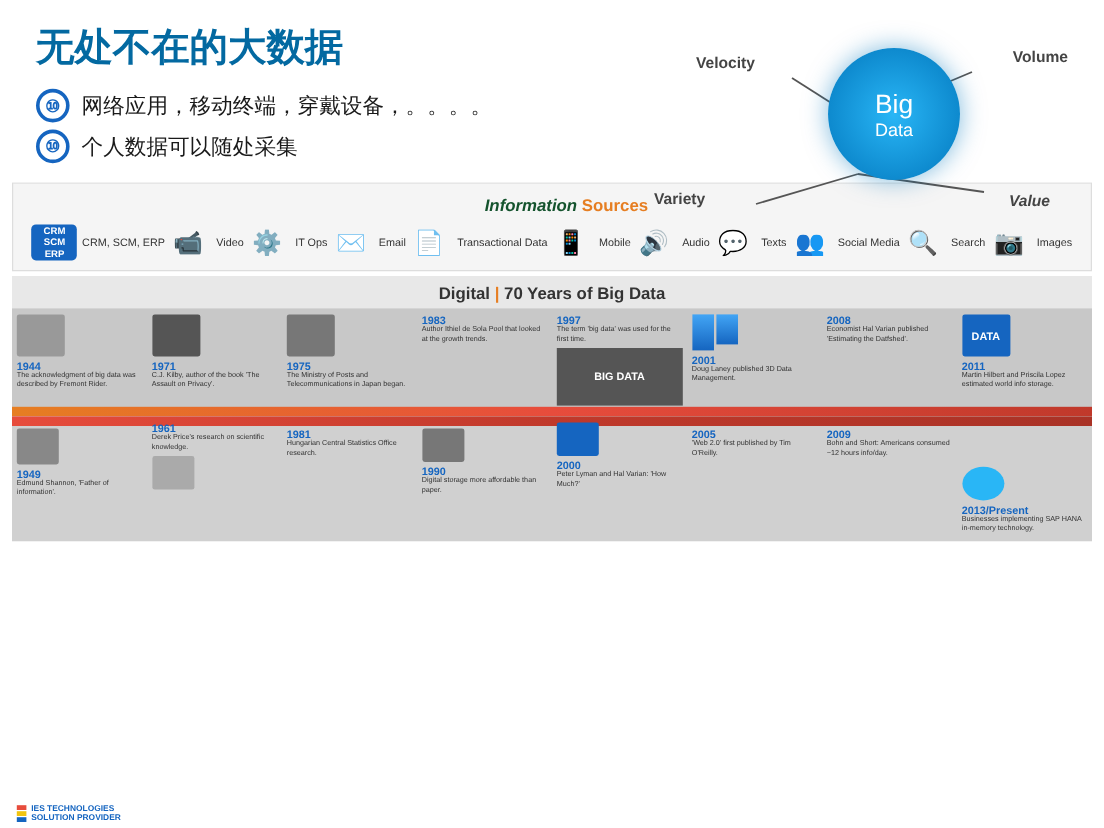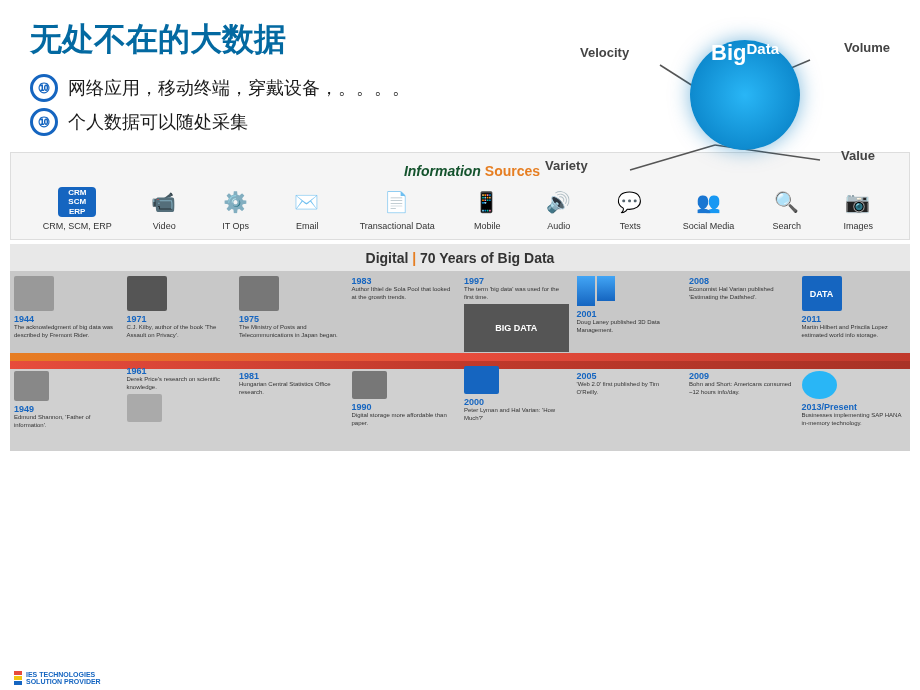--- a/index.html
+++ b/index.html
@@ -60,24 +60,25 @@
 
     .big-data-circle {
       position: absolute;
       right: 100px;
       top: 30px;
       width: 110px;
       height: 110px;
       border-radius: 50%;
       background: radial-gradient(circle, #29b6f6, #0277bd);
       display: flex;
-      flex-direction: row;
+      flex-direction: column;
+      align-items: center;
       justify-content: center;
       color: white;
-      font-weight: bold;
+      font-weight: normal;
       font-size: 15px;
       box-shadow: 0 0 20px rgba(2, 119, 189, 0.5);
       z-index: 2;
     }
 
     .big-data-circle .big-text {
       font-size: 22px;
     }
 
     .diagram-label {
@@ -117,21 +118,21 @@
     }
 
     .sources-grid {
       display: flex;
       justify-content: space-around;
       align-items: flex-start;
     }
 
     .source-item {
       display: flex;
-      flex-direction: column;
+      flex-direction: row;
       align-items: center;
       gap: 4px;
     }
 
     .source-icon {
       width: 38px;
       height: 30px;
       display: flex;
       align-items: center;
       justify-content: center;
@@ -290,21 +291,21 @@
 
       <line x1="195" y1="85" x2="140" y2="50" stroke="#555" stroke-width="1.5"></line>
       <line x1="195" y1="85" x2="290" y2="45" stroke="#555" stroke-width="1.5"></line>
       <line x1="195" y1="130" x2="110" y2="155" stroke="#555" stroke-width="1.5"></line>
       <line x1="195" y1="130" x2="300" y2="145" stroke="#555" stroke-width="1.5"></line>
     </svg>
 
     <div class="diagram-label" style="left: 60px; top: 35px;">Velocity</div>
     <div class="diagram-label" style="right: 10px; top: 30px;">Volume</div>
     <div class="diagram-label" style="left: 25px; top: 148px;">Variety</div>
-    <div class="diagram-label" style="right: 25px; top: 138px;">Value</div>
+    <div class="diagram-label" style="right: 25px; top: 150px; font-style: italic;">Value</div>
 
     <div class="big-data-circle">
       <span class="big-text">Big</span>
       <span>Data</span>
     </div>
   </div>
 </div>
 
 <div class="info-sources-section">
   <div class="info-sources-title">
@@ -466,21 +467,21 @@
     <div class="timeline-entry" style="padding-top:10px;">
       <div class="timeline-year">2005</div>
       <div class="timeline-text" style="font-size:6px;">'Web 2.0' first published by Tim O'Reilly.</div>
     </div>
 
     <div class="timeline-entry" style="padding-top:10px;">
       <div class="timeline-year">2009</div>
       <div class="timeline-text" style="font-size:6px;">Bohn and Short: Americans consumed ~12 hours info/day.</div>
     </div>
 
-    <div class="timeline-entry" style="padding-top:10px;">
+    <div class="timeline-entry" style="padding-top:10px;margin-top:32px;">
       <div class="timeline-img-placeholder" style="background:#29b6f6; width:35px; height:28px; border-radius:50%;"></div>
       <div class="timeline-year">2013/Present</div>
       <div class="timeline-text" style="font-size:6px;">Businesses implementing SAP HANA in-memory technology.</div>
     </div>
   </div>
 
   <div class="footer-logo">
     <div class="logo-boxes">
       <div class="logo-box red"></div>
       <div class="logo-box yellow"></div>

